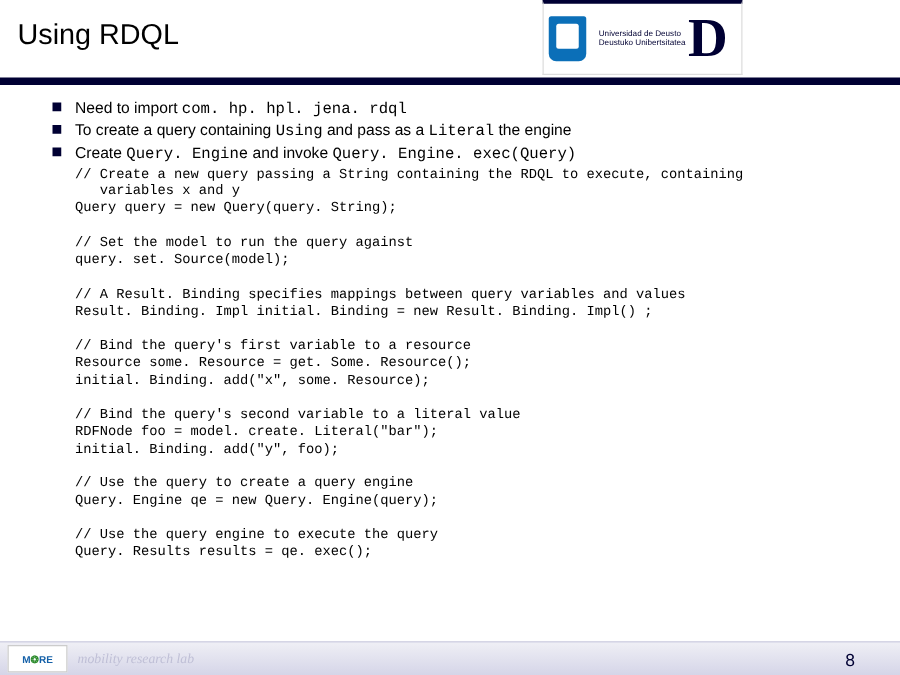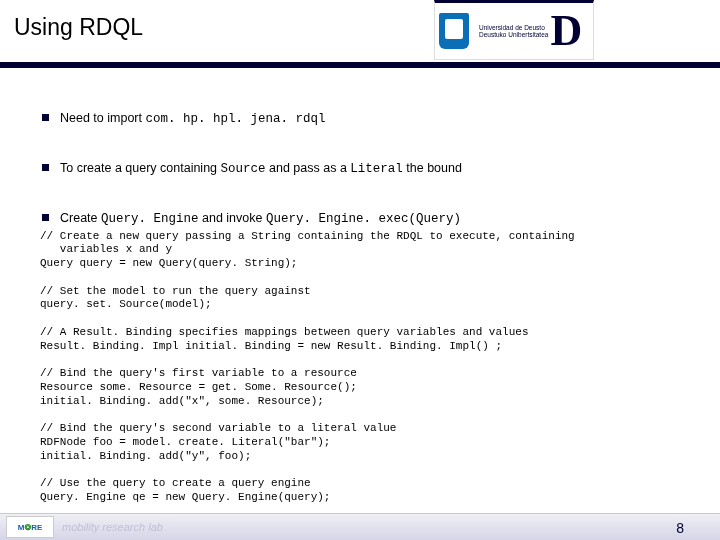--- a/index.html
+++ b/index.html
@@ -92,40 +92,40 @@
     list-style: none;
     padding: 0;
     margin: 0 0 2px 0;
   }
   .bullets li {
     font-size: 12.5px;
     line-height: 1.35;
     padding-left: 20px;
     position: relative;
     color: #000;
-    margin-top: 32px;
   }
   .bullets li::before {
     content: "";
     position: absolute;
     left: 2px;
     top: 4px;
     width: 7px;
     height: 7px;
     background: #000033;
   }
   .mono {
     font-family: "Courier New", Courier, monospace;
     font-size: 12.5px;
   }
   .code-block {
     font-family: "Courier New", Courier, monospace;
     font-size: 11px;
     line-height: 1.25;
     white-space: pre;
+    margin-left: 20px;
     color: #000;
   }
   .footer {
     position: absolute;
     bottom: 0;
     left: 0;
     width: 720px;
     height: 26px;
     background: linear-gradient(to bottom,#efeff5,#d5d5e8);
     border-top: 1px solid #c8c8dd;
@@ -144,21 +144,21 @@
     align-items: center;
     justify-content: center;
     color: #1460a8;
   }
   .footer-logo .g { color: #2a8a2a; }
   .footer-text {
     margin-left: 8px;
     font-size: 11px;
     color: #bfbfd6;
     font-style: italic;
-    font-family: Liberation Sans, sans-serif;
+    font-family: Liberation Serif, serif;
   }
   .pagenum {
     position: absolute;
     right: 36px;
     bottom: 4px;
     font-size: 14px;
     color: #000033;
   }
 </style>
 </head>
@@ -180,21 +180,21 @@
     </div>
   </div>
   <div class="accent-bar"></div>
 
   <div class="content">
     <ul class="bullets">
       <li>
         <span>Need to import </span><span class="mono">com. hp. hpl. jena. rdql</span>
       </li>
       <li>
-        <span>To create a query containing </span><span class="mono">Source</span><span> and pass as a </span><span class="mono">Literal</span><span> the bound</span>
+        <span>To create a query containing </span><span class="mono">Using</span><span> and pass as a </span><span class="mono">Literal</span><span> the engine</span>
       </li>
       <li>
         <span>Create </span><span class="mono">Query. Engine</span><span> and invoke </span><span class="mono">Query. Engine. exec(Query)</span>
       </li>
     </ul>
     <div class="code-block">// Create a new query passing a String containing the RDQL to execute, containing
    variables x and y
 Query query = new Query(query. String);
 
 // Set the model to run the query against

